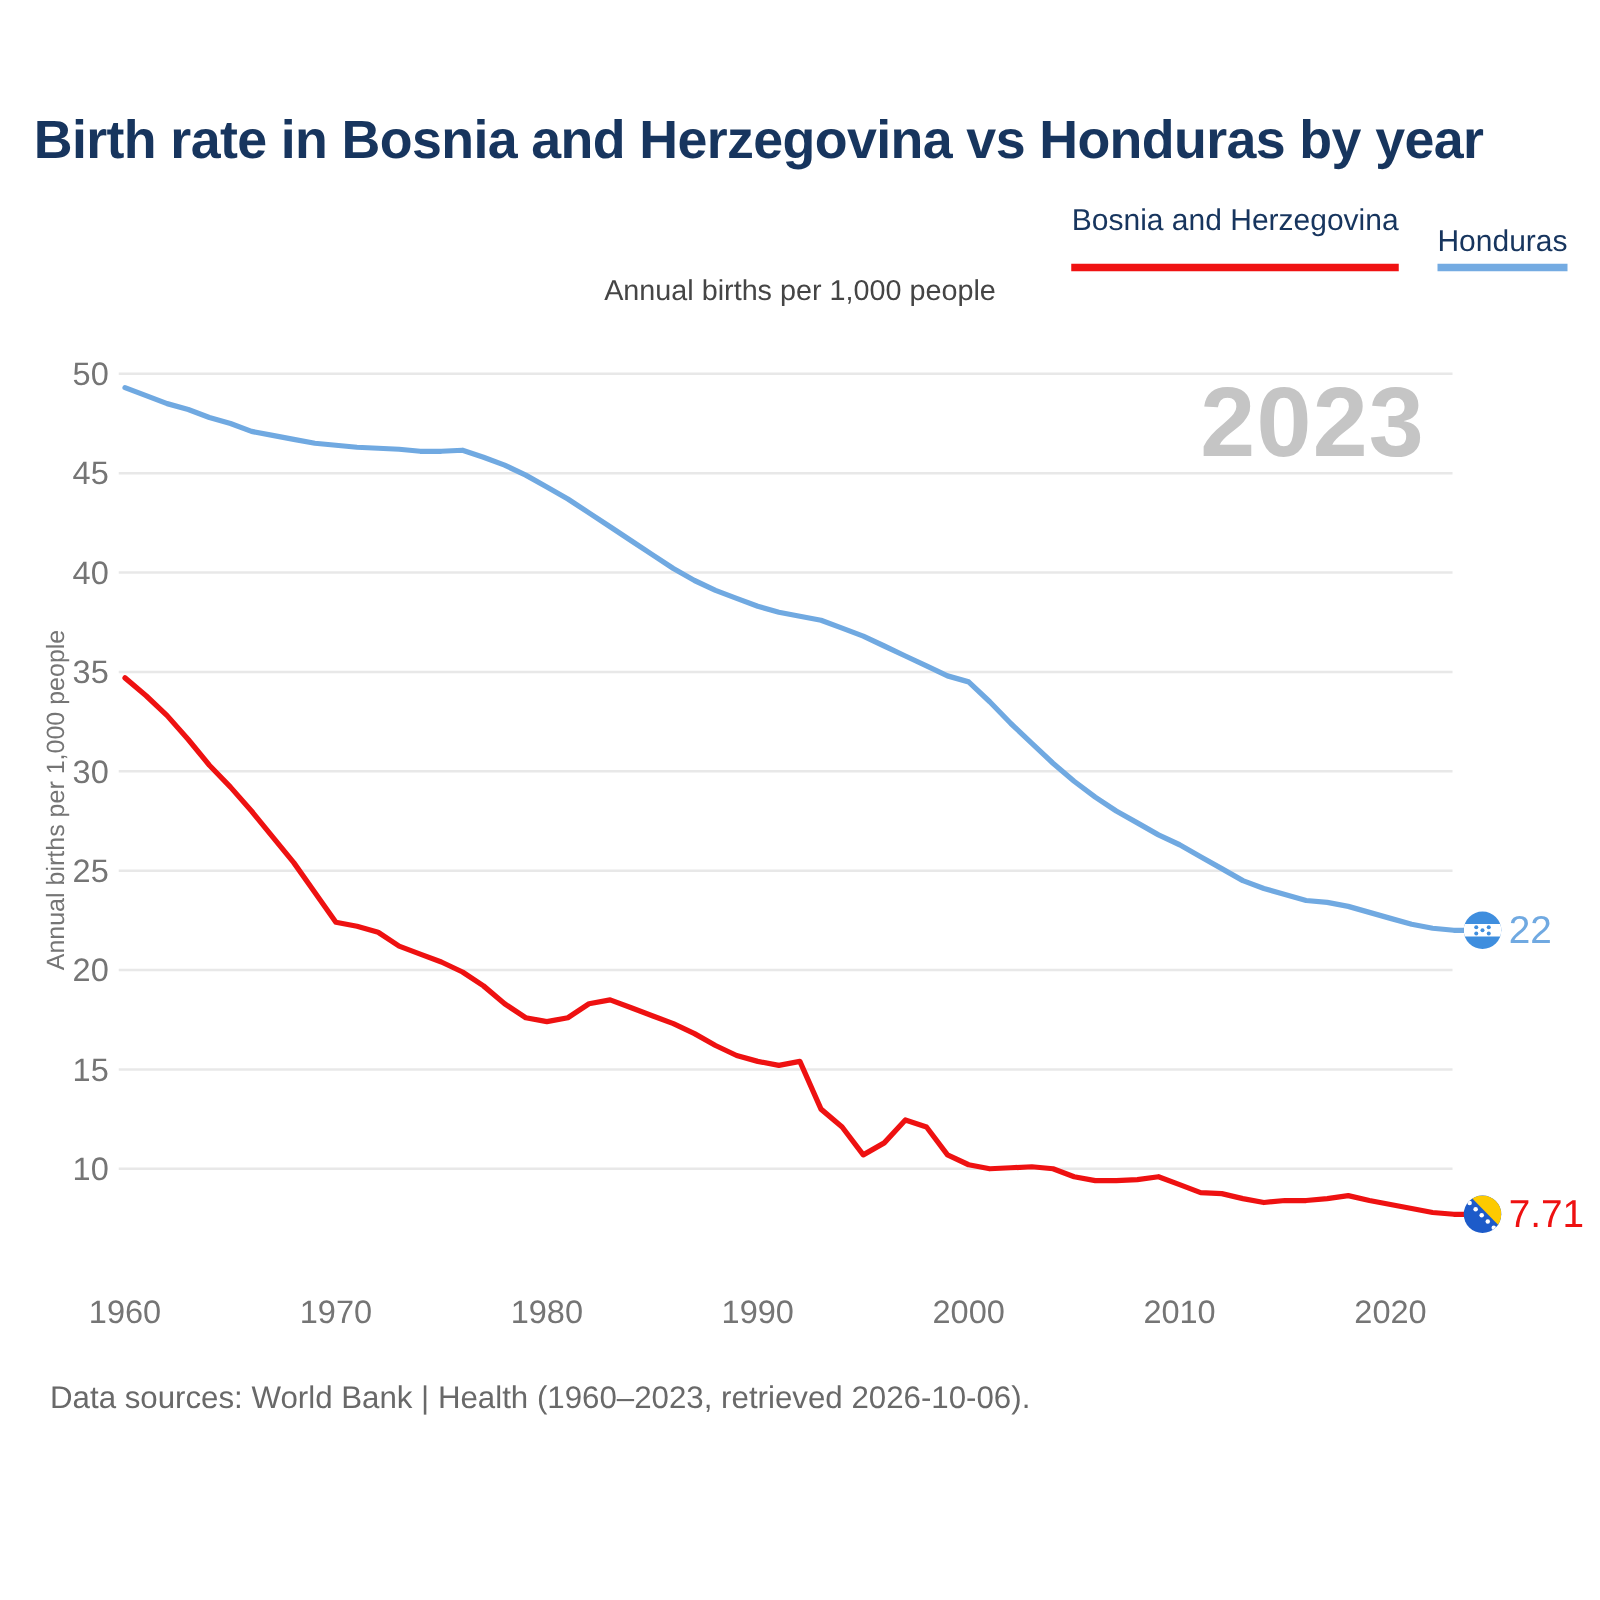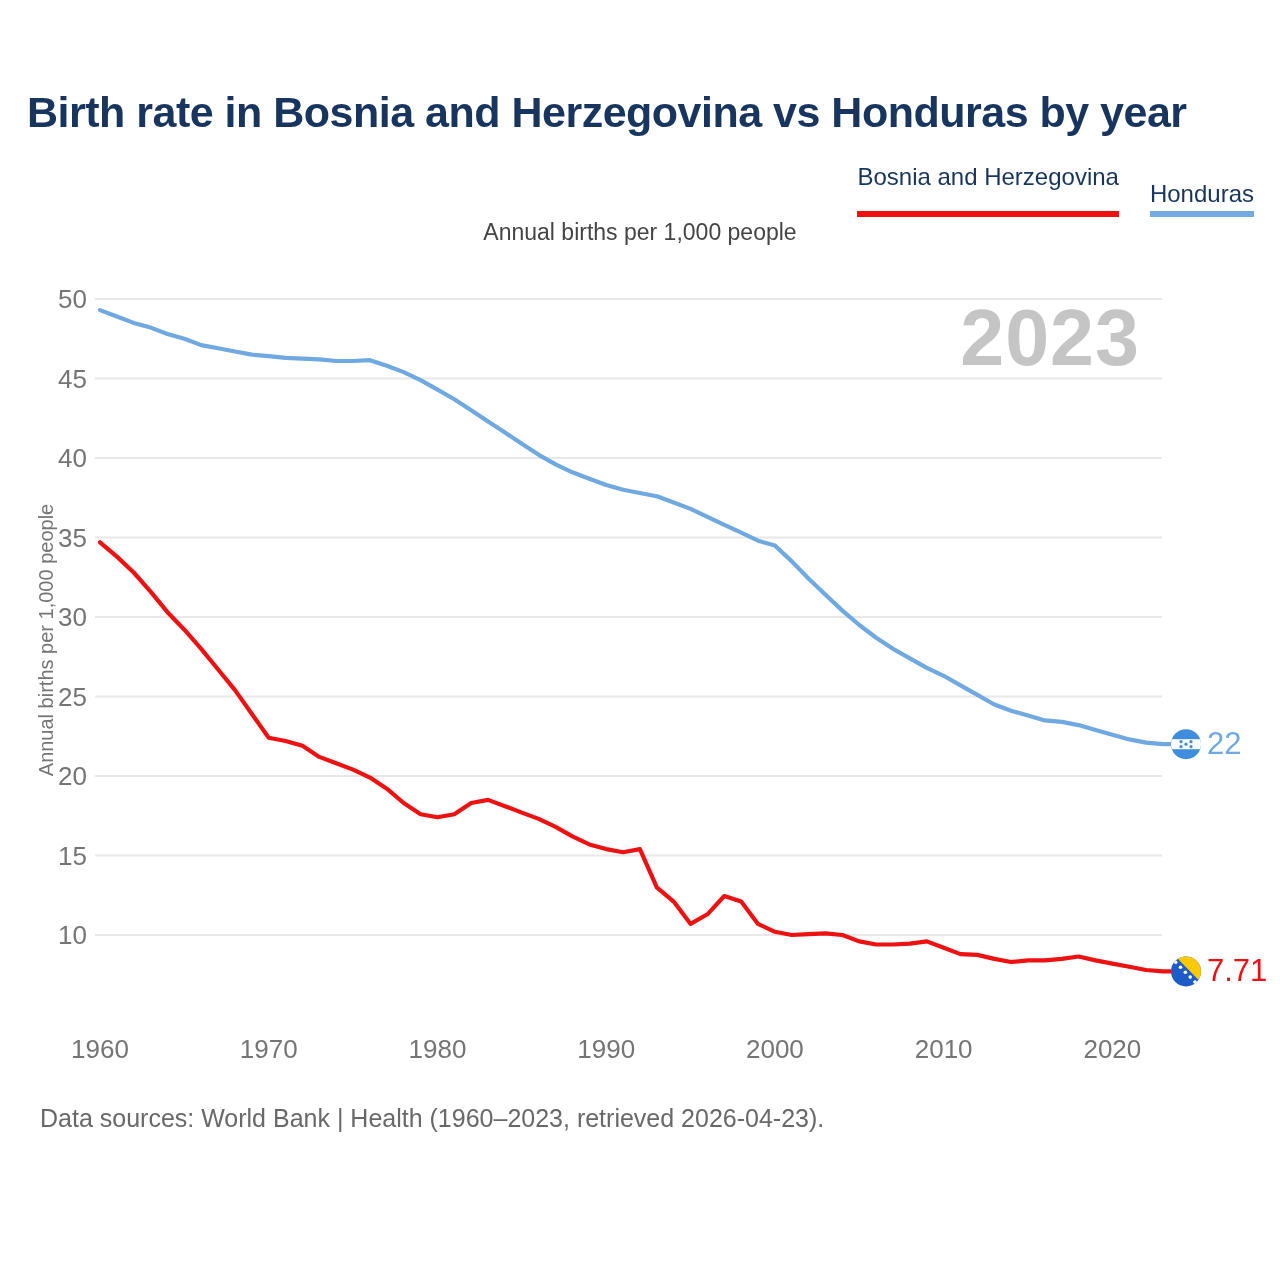--- a/index.html
+++ b/index.html
@@ -102,15 +102,15 @@
         <circle cx="4.2" cy="5.7" r="1.8" fill="#ffffff" clip-path="url(#clipB)"></circle>
         <circle cx="9" cy="10.7" r="1.8" fill="#ffffff" clip-path="url(#clipB)"></circle>
       </g>
       <text x="1207" y="981.4110000000001" font-size="31" fill="#ee1111">7.71</text>
     </svg>
 
   <div class="watermark">2023</div>
 
   <div class="y-label">Annual births per 1,000 people</div>
 
-  <div class="footer-line l1">Data sources: World Bank | Health (1960–2023, retrieved 2026-04-23).</div>
+  <div class="footer-line l1">Data sources: World Bank | Health (1960–2023, retrieved 2026-10-06).</div>
 
 </div>
 
 </body></html>

